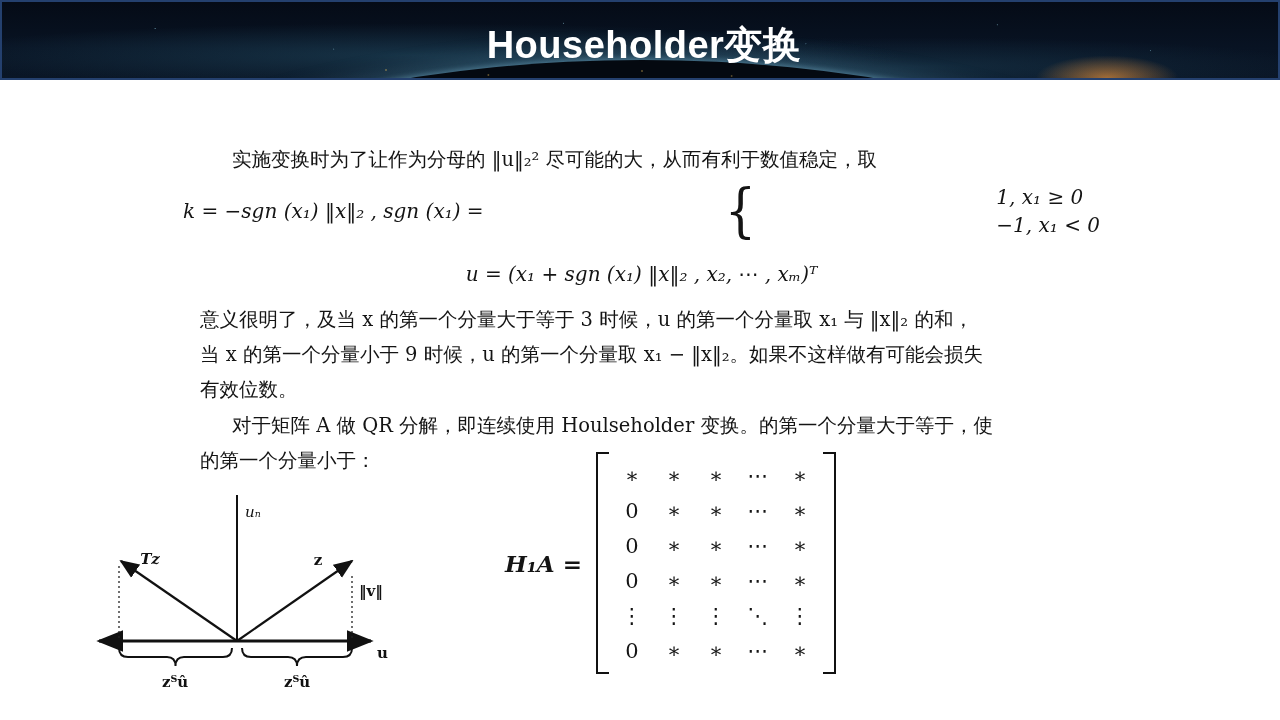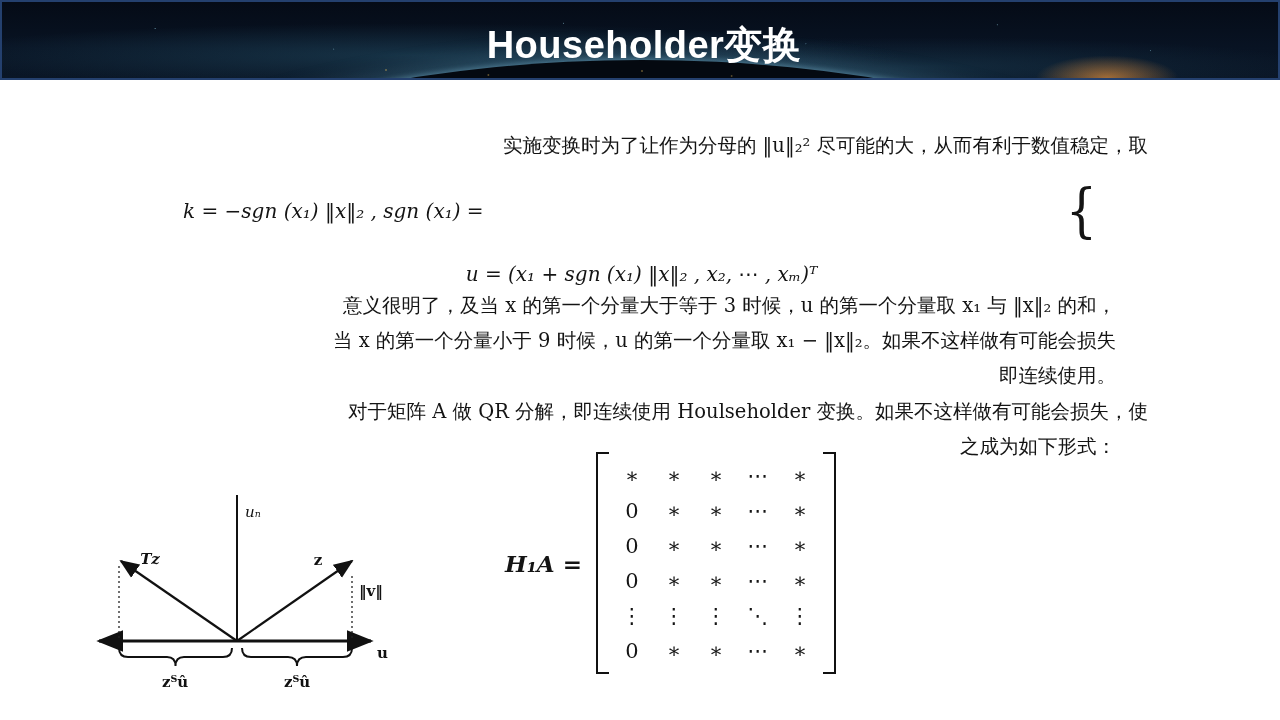--- a/index.html
+++ b/index.html
@@ -29,21 +29,21 @@
         background:
          radial-gradient(2px 1.5px at 30% 40%, rgba(235,190,90,.8), transparent 70%),
          radial-gradient(2px 1.5px at 38% 65%, rgba(235,190,90,.7), transparent 70%),
          radial-gradient(2px 1.5px at 50% 45%, rgba(235,190,90,.75), transparent 70%),
          radial-gradient(2px 1.5px at 57% 70%, rgba(235,190,90,.6), transparent 70%);}
   .title{position:absolute;left:0;top:8px;width:100%;margin:4px;text-align:center;
          font-family:"Liberation Sans","DejaVu Sans",sans-serif;font-weight:700;
          font-size:38px;line-height:62px;color:#ffffff;letter-spacing:0.5px;}
 
   
-  .ln{position:absolute;left:183px;width:930px;margin:3px;font-size:19.5px;line-height:27px;white-space:nowrap;text-align:right;}
+  .ln{position:absolute;left:183px;width:930px;margin:17px;font-size:19.5px;line-height:27px;white-space:nowrap;}
   .indent{left:215px;}
   .math{font-style:italic;}
 
   .formula{position:absolute;left:183px;width:917px;text-align:center;font-size:20px;}
   .fk{top:180px;height:62px;display:flex;justify-content:space-between;align-items:center;gap:13px;}
   .brace{font-style:normal;font-weight:200;font-size:58px;line-height:58px;transform:scaleX(.85);}
   .cases{display:flex;flex-direction:column;align-items:flex-start;gap:4px;font-size:20px;}
   .fu{top:262px;}
 
   
@@ -75,30 +75,34 @@
     <h1 class="title">Householder变换</h1>
   </header>
 
   <main>
 
     <p class="ln indent" style="top:129px">实施变换时为了让作为分母的 ‖u‖₂² 尽可能的大，从而有利于数值稳定，取</p>
 
     <div class="formula fk">
       <span class="math">k = −sgn (x₁) ‖x‖₂ , sgn (x₁) =</span>
       <span class="brace">{</span>
+      <span class="cases">
+        <span class="math">1, x₁ ≥ 0</span>
+        <span class="math">−1, x₁ &lt; 0</span>
+      </span>
     </div>
 
     <div class="formula fu math">u = (x₁ + sgn (x₁) ‖x‖₂ , x₂, ⋯ , xₘ)ᵀ</div>
 
     <p class="ln" style="top:289px">意义很明了，及当 x 的第一个分量大于等于 3 时候，u 的第一个分量取 x₁ 与 ‖x‖₂ 的和，</p>
     <p class="ln" style="top:324px">当 x 的第一个分量小于 9 时候，u 的第一个分量取 x₁ − ‖x‖₂。如果不这样做有可能会损失</p>
-    <p class="ln" style="top:359px">即连续使用。</p>
+    <p class="ln" style="top:359px">有效位数。</p>
 
-    <p class="ln indent" style="top:395px">对于矩阵 A 做 QR 分解，即连续使用 Houlseholder 变换。如果不这样做有可能会损失，使</p>
-    <p class="ln" style="top:430px">之成为如下形式：</p>
+    <p class="ln indent" style="top:395px">对于矩阵 A 做 QR 分解，即连续使用 Houlseholder 变换。的第一个分量大于等于，使</p>
+    <p class="ln" style="top:430px">的第一个分量小于：</p>
 
     <svg class="diag" width="400" height="240" viewBox="0 0 400 240">
       <defs>
         <marker id="ah" viewBox="0 0 10 8" refX="9" refY="4" markerWidth="9" markerHeight="8" orient="auto-start-reverse">
             <path d="M0,0 L10,4 L0,8 z" fill="#111"></path>
           </marker>
       </defs>
 
       <line x1="44" y1="169" x2="316" y2="169" stroke="#111" stroke-width="3" marker-start="url(#ah)" marker-end="url(#ah)"></line>
 

